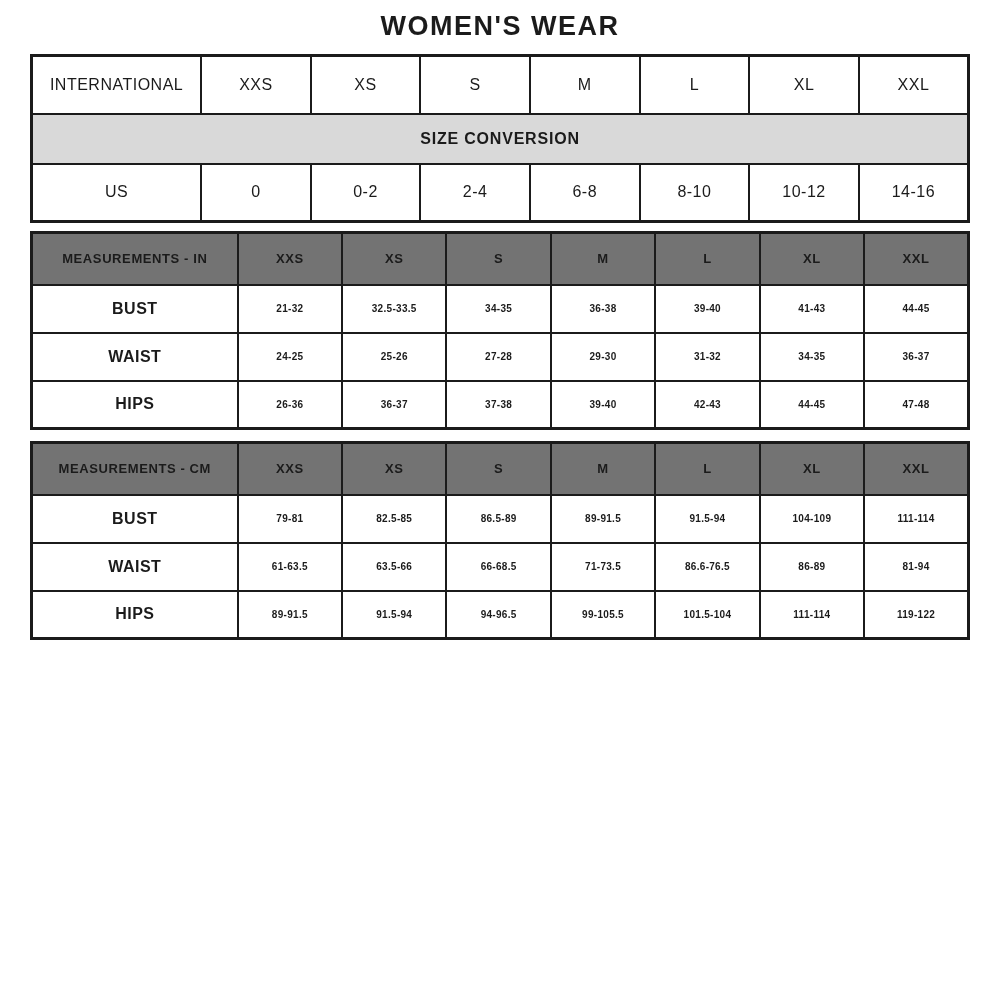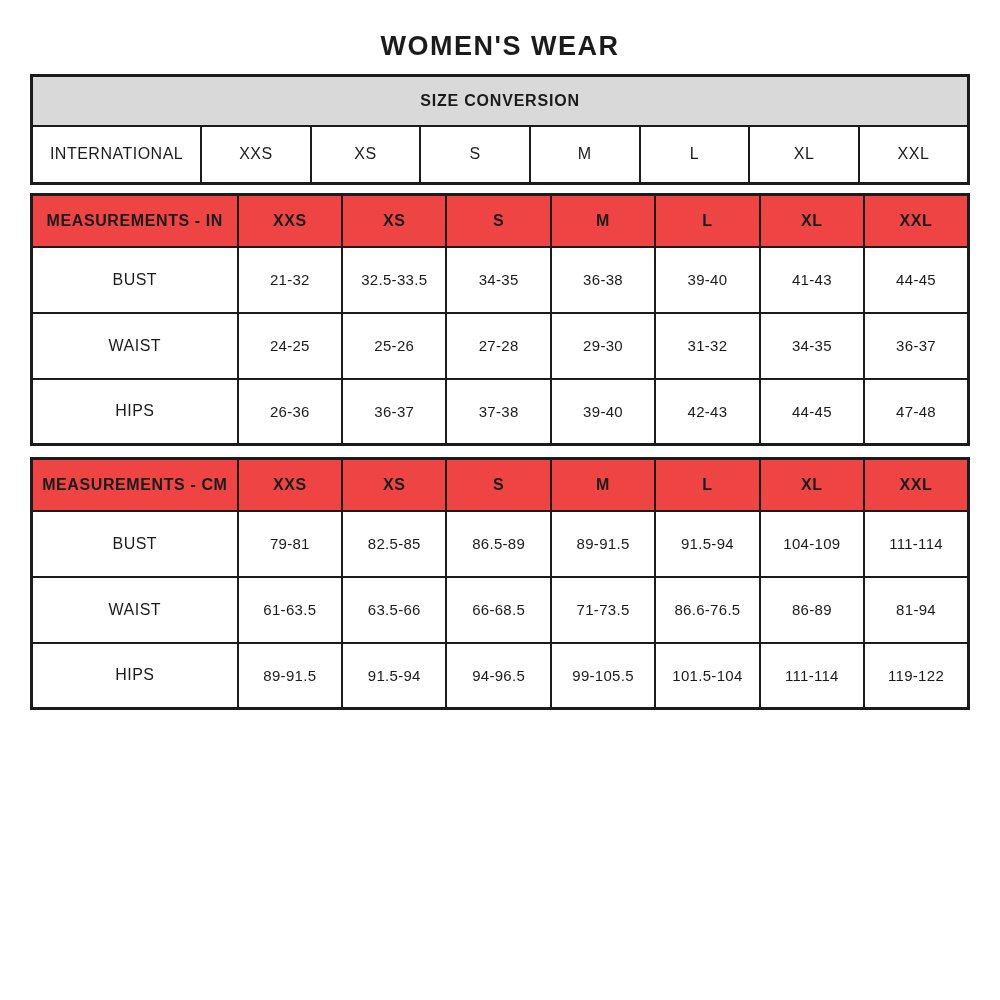--- a/index.html
+++ b/index.html
@@ -8,21 +8,21 @@
     background: #ffffff;
     color: #1b1b1b;
     font-family: "Liberation Sans", sans-serif;
   }
   .page { width: 1000px; height: 1000px; overflow: hidden; }
   h1.page-title {
     text-align: center;
     font-size: 27px;
     font-weight: bold;
     letter-spacing: 1.5px;
-    padding-top: 31px;
+    padding-top: 11px;
   }
   .tables { margin: 0 30px; }
   table {
     width: 100%;
     border-collapse: collapse;
     table-layout: fixed;
     border: 3px solid #1b1b1b;
   }
   td {
     border: 2px solid #1b1b1b;
@@ -39,29 +39,29 @@
     font-size: 16px;
     letter-spacing: 0.8px;
   }
   .conv-table td.cell { height: 58px; font-size: 16px; letter-spacing: 0.5px; }
   .conv-table col.c-label { width: 18.1%; }
   
   .meas-table { margin-top: 8px; }
   .meas-table.cm { margin-top: 11px; }
   .meas-table col.c-label { width: 22%; }
   .meas-table td.head-cell {
-    background: #ef4444;
+    background: #737373;
     height: 52px;
     font-weight: bold;
-    font-size: 16px;
+    font-size: 13px;
     letter-spacing: 0.6px;
   }
-  .meas-table td.cell { height: 66px; }
+  .meas-table td.cell { height: 48px; font-weight: bold; }
   .meas-table td.label-cell { font-size: 16px; letter-spacing: 0.5px; }
-  .meas-table td.value-cell { font-size: 15px; letter-spacing: 0.3px; }
+  .meas-table td.value-cell { font-size: 10px; letter-spacing: 0.3px; }
 </style>
 </head>
 <body>
 
 <div class="page">
   <h1 class="page-title">WOMEN'S WEAR</h1>
 
   <div class="tables">
 
     <table class="conv-table">
@@ -69,35 +69,45 @@
         <col class="c-label">
           <col>
           <col>
           <col>
           <col>
           <col>
           <col>
           <col>
       </colgroup>
       <tbody>
-        <tr>
-          <td class="conv-title-cell" colspan="8">SIZE CONVERSION</td>
-        </tr>
         <tr>
             <td class="cell">INTERNATIONAL</td>
             <td class="cell">XXS</td>
             <td class="cell">XS</td>
             <td class="cell">S</td>
             <td class="cell">M</td>
             <td class="cell">L</td>
             <td class="cell">XL</td>
             <td class="cell">XXL</td>
           </tr>
+        <tr>
+          <td class="conv-title-cell" colspan="8">SIZE CONVERSION</td>
+        </tr>
       </tbody>
       <tbody>
+          <tr>
+            <td class="cell label-cell">US</td>
+            <td class="cell value-cell">0</td>
+            <td class="cell value-cell">0-2</td>
+            <td class="cell value-cell">2-4</td>
+            <td class="cell value-cell">6-8</td>
+            <td class="cell value-cell">8-10</td>
+            <td class="cell value-cell">10-12</td>
+            <td class="cell value-cell">14-16</td>
+          </tr>
         </tbody>
     </table>
 
     <table class="meas-table in">
       <colgroup>
         <col class="c-label">
           <col>
           <col>
           <col>
           <col>

